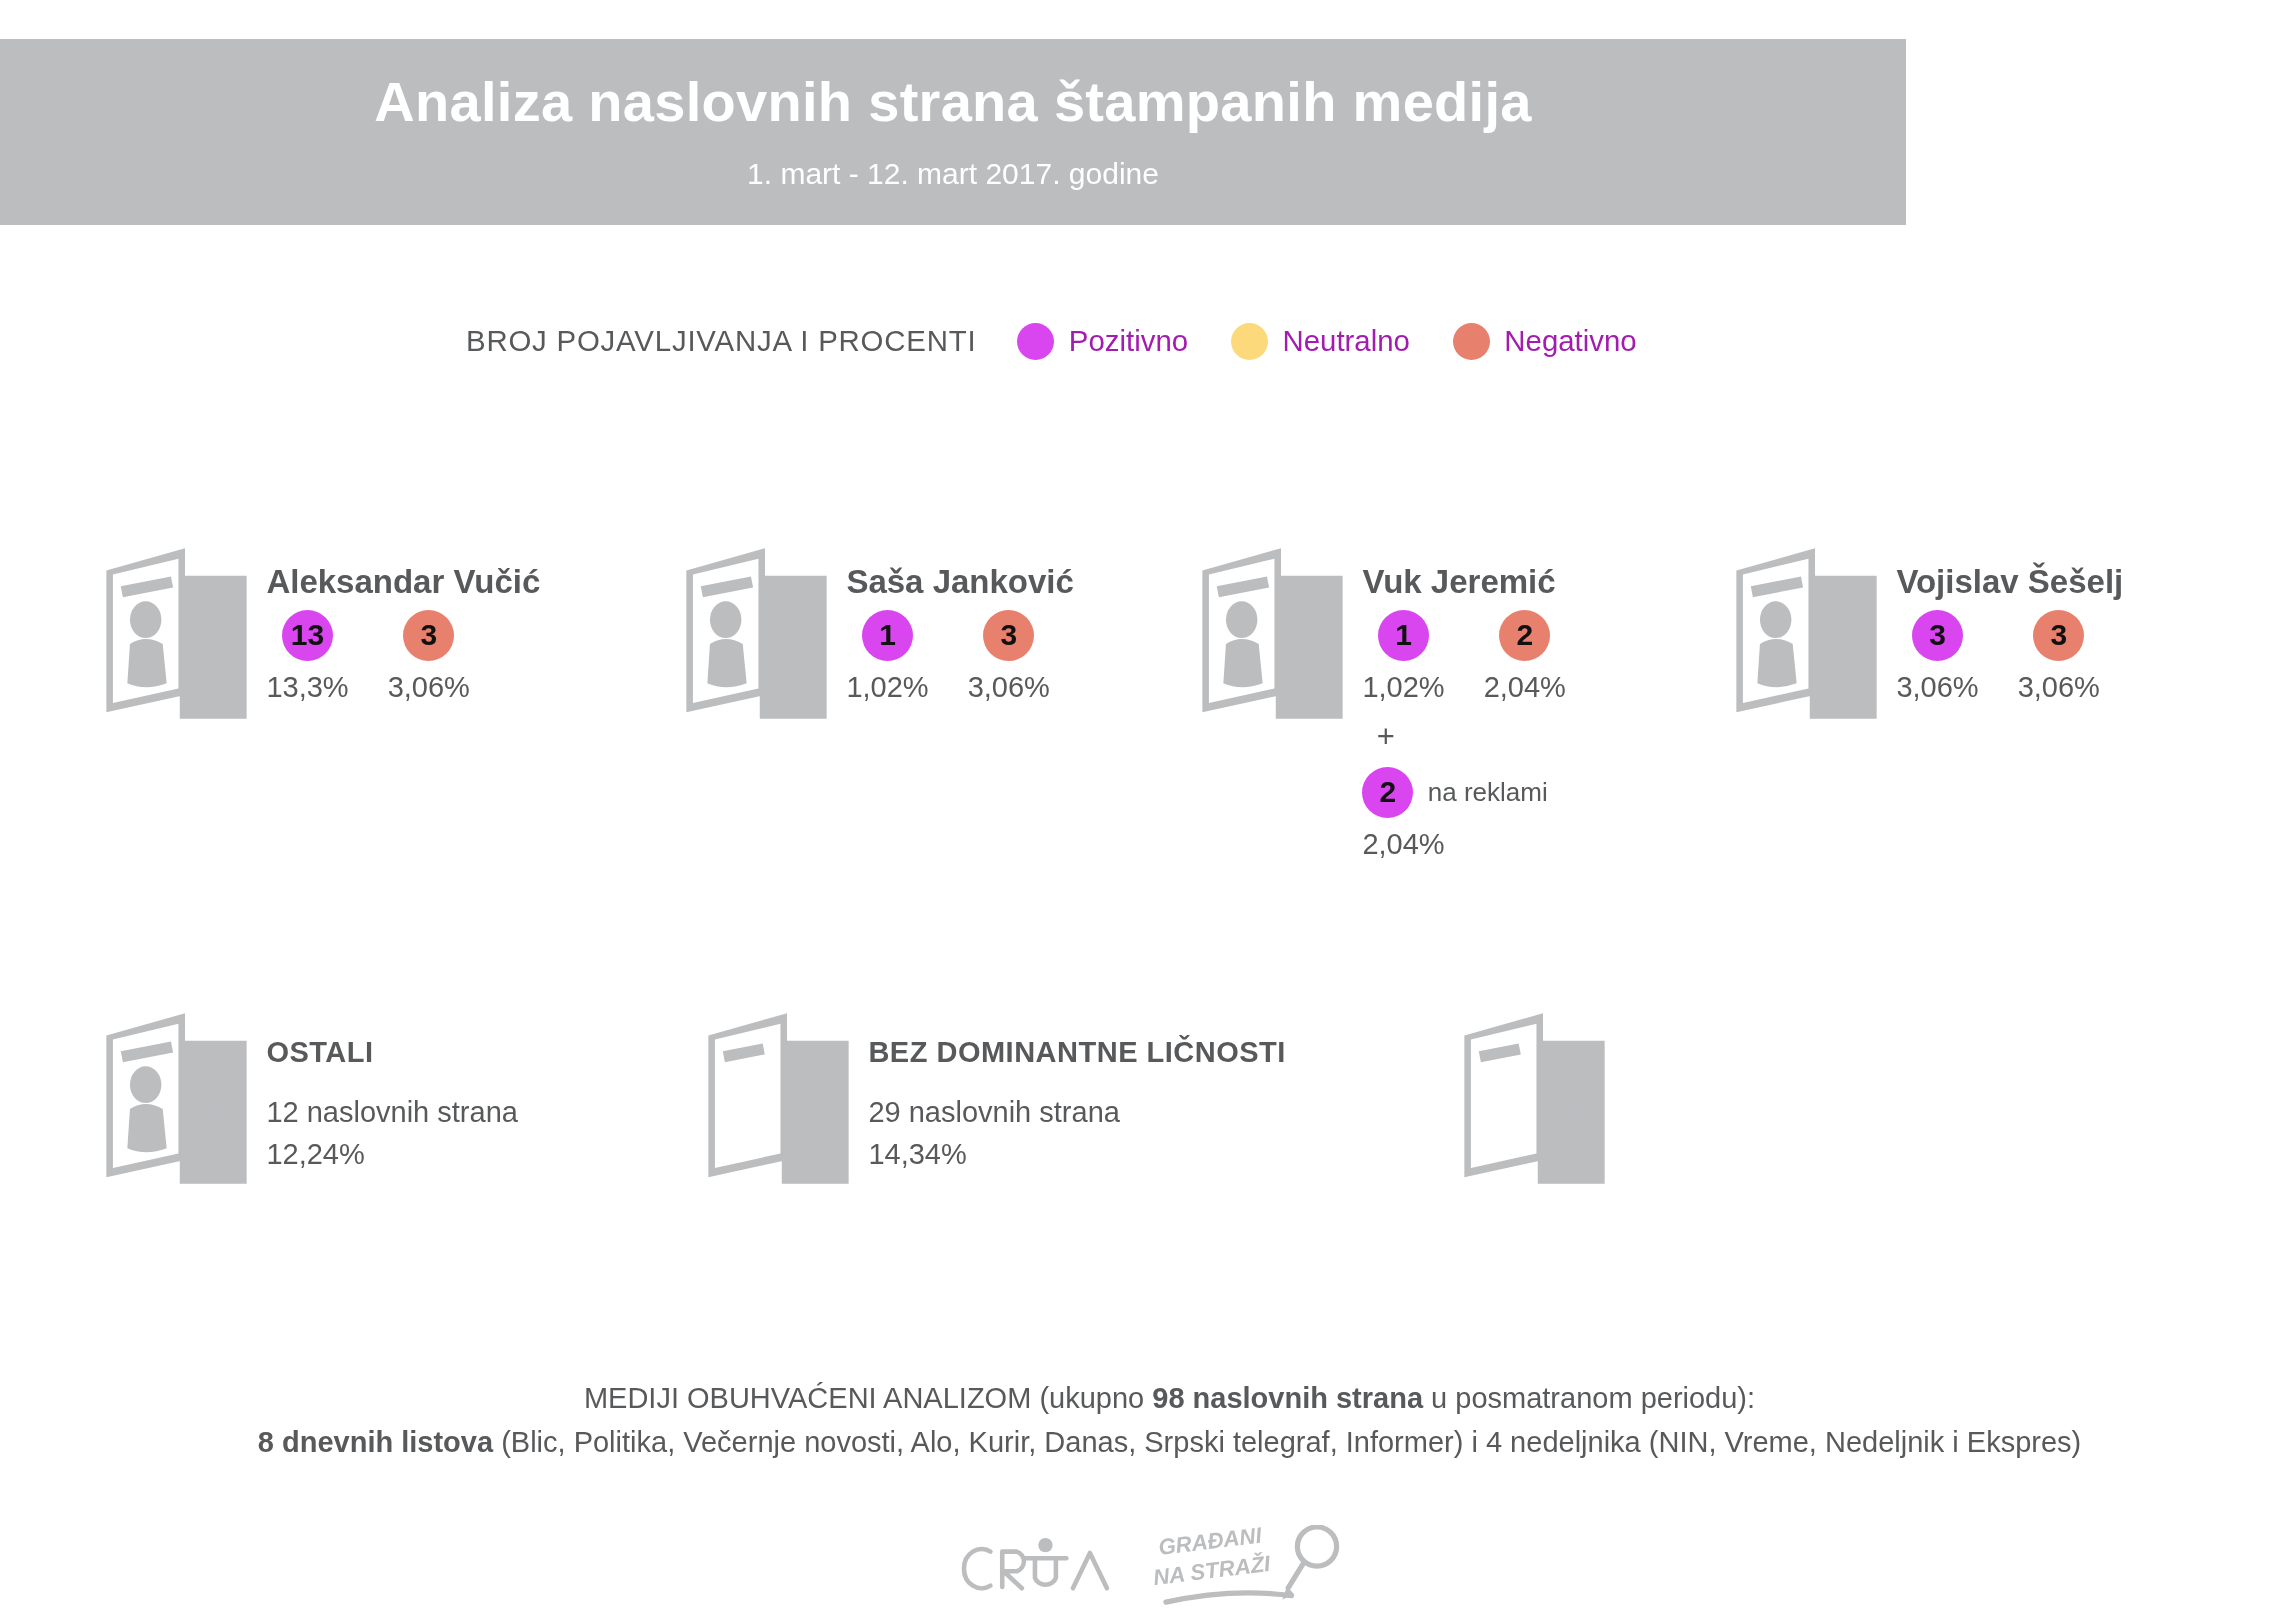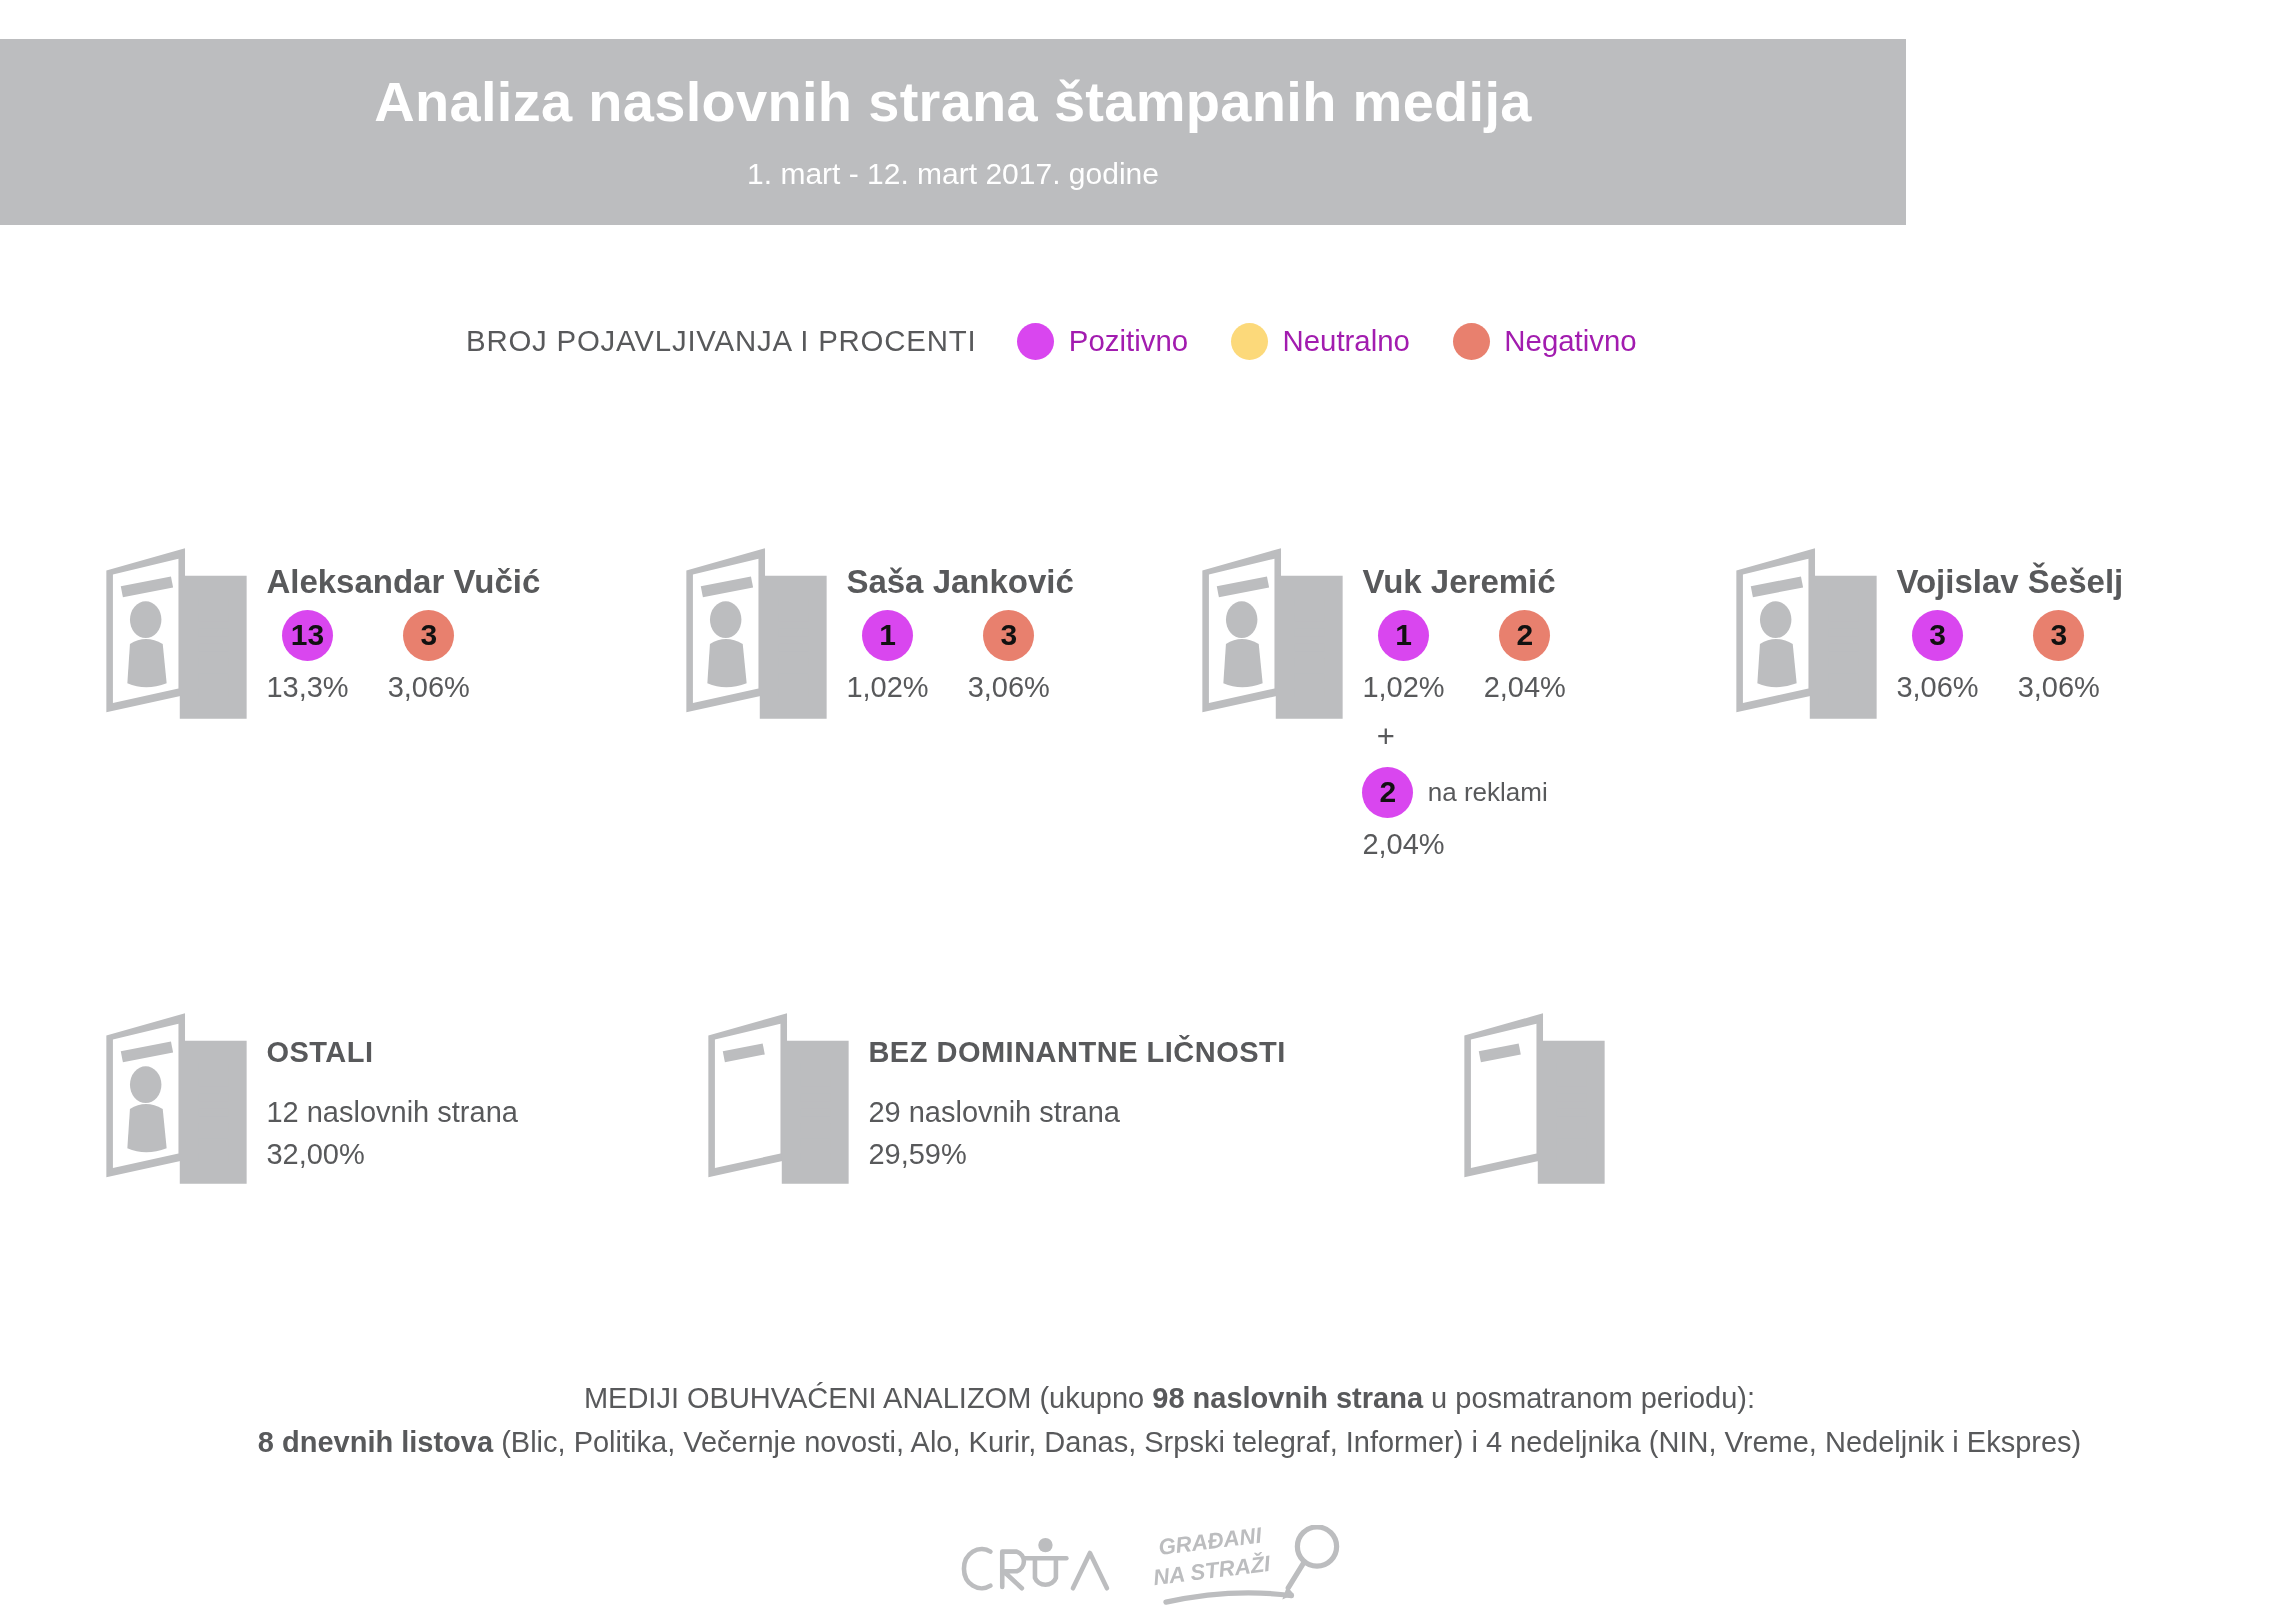--- a/index.html
+++ b/index.html
@@ -428,21 +428,21 @@
           <rect x="148" y="153" width="46" height="13"></rect>
           <rect x="148" y="176" width="46" height="13"></rect>
           <rect x="148" y="199" width="46" height="13"></rect>
           <rect x="148" y="222" width="46" height="13"></rect>
         </g>
       </svg>
     </span>
     <div class="category-body">
       <div class="category-title">OSTALI</div>
       <div class="category-count">12 naslovnih strana</div>
-      <div class="category-pct">32,00%</div>
+      <div class="category-pct">12,24%</div>
     </div>
   </div>
 
   <div class="category-card" style="left:703px;">
     <span class="paper-icon">
       <svg width="151" height="177" viewBox="0 0 230 270">
         <g fill="#BCBDBF">
           <path d="M128 8 L128 232 L8 258 L8 42 Z M118 24 L18 48 L18 244 L118 222 Z"></path>
           <path d="M120 50 L120 268 L222 268 L222 50 Z M204 68 L138 68 L138 250 L204 250 Z"></path>
           <rect x="30" y="66" width="62" height="17" transform="rotate(-11 30 66)"></rect>
@@ -452,21 +452,21 @@
           <rect x="148" y="153" width="46" height="13"></rect>
           <rect x="148" y="176" width="46" height="13"></rect>
           <rect x="148" y="199" width="46" height="13"></rect>
           <rect x="148" y="222" width="46" height="13"></rect>
         </g>
       </svg>
     </span>
     <div class="category-body">
       <div class="category-title">BEZ DOMINANTNE LIČNOSTI</div>
       <div class="category-count">29 naslovnih strana</div>
-      <div class="category-pct">29,59%</div>
+      <div class="category-pct">14,34%</div>
     </div>
   </div>
 
   <div class="category-card" style="left:1459px;">
     <span class="paper-icon">
       <svg width="151" height="177" viewBox="0 0 230 270">
         <g fill="#BCBDBF">
           <path d="M128 8 L128 232 L8 258 L8 42 Z M118 24 L18 48 L18 244 L118 222 Z"></path>
           <path d="M120 50 L120 268 L222 268 L222 50 Z M204 68 L138 68 L138 250 L204 250 Z"></path>
           <rect x="30" y="66" width="62" height="17" transform="rotate(-11 30 66)"></rect>

